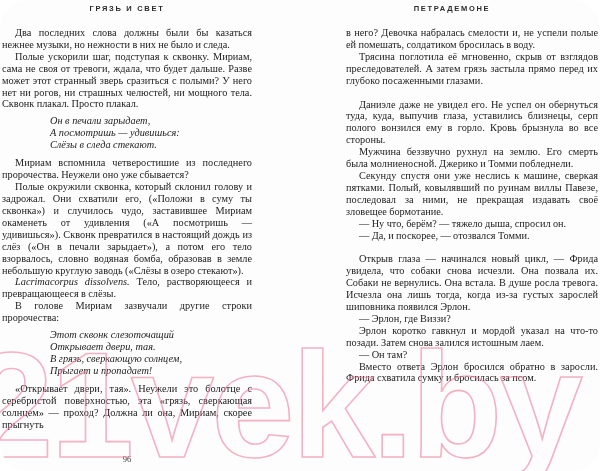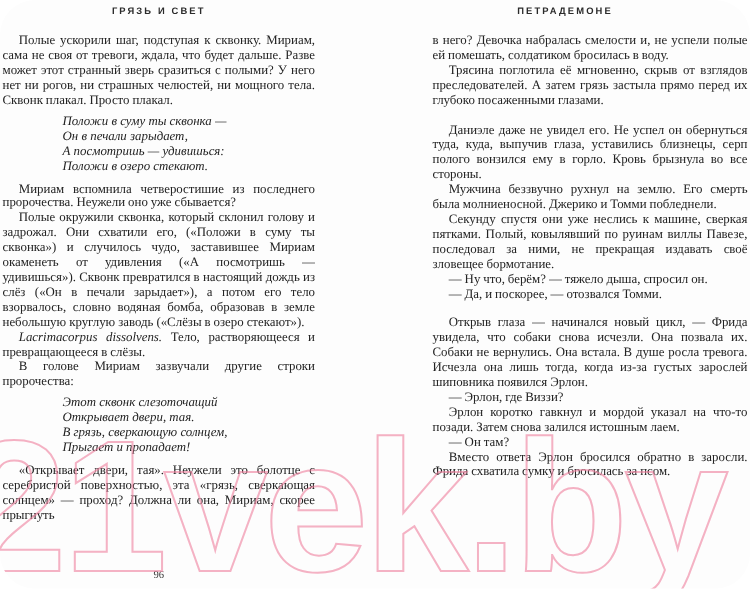--- a/index.html
+++ b/index.html
@@ -45,26 +45,26 @@
   }
 </style>
 </head>
 <body>
 
 <div class="spread">
   <div class="running-head rh-left">ГРЯЗЬ И СВЕТ</div>
   <div class="running-head rh-right">ПЕТРАДЕМОНЕ</div>
 
   <div class="col col-left">
+      <p class="para indent">Два последних слова должны были бы казаться нежнее музыки, но нежности в них не было и следа.</p>
       <p class="para indent">Полые ускорили шаг, подступая к сквонку. Мириам, сама не своя от тревоги, ждала, что будет дальше. Разве может этот странный зверь сразиться с полыми? У него нет ни рогов, ни страшных челюстей, ни мощного тела. Сквонк плакал. Просто плакал.</p>
       <div class="poem">
-        <div class="poem-line">Положи в суму ты сквонка —</div>
         <div class="poem-line">Он в печали зарыдает,</div>
         <div class="poem-line">А посмотришь — удивишься:</div>
-        <div class="poem-line">Положи в озеро стекают.</div>
+        <div class="poem-line">Слёзы в следа стекают.</div>
       </div>
       <p class="para indent">Мириам вспомнила четверостишие из последнего пророчества. Неужели оно уже сбывается?</p>
       <p class="para indent">Полые окружили сквонка, который склонил голову и задрожал. Они схватили его, («Положи в суму ты сквонка») и случилось чудо, заставившее Мириам окаменеть от удивления («А посмотришь — удивишься»). Сквонк превратился в настоящий дождь из слёз («Он в печали зарыдает»), а потом его тело взорвалось, словно водяная бомба, образовав в земле небольшую круглую заводь («Слёзы в озеро стекают»).</p>
       <p class="para indent"><span class="it">Lacrimacorpus dissolvens.</span><span> Тело, растворяющееся и превращающееся в слёзы.</span></p>
       <p class="para indent">В голове Мириам зазвучали другие строки пророчества:</p>
       <div class="poem">
         <div class="poem-line">Этот сквонк слезоточащий</div>
         <div class="poem-line">Открывает двери, тая.</div>
         <div class="poem-line">В грязь, сверкающую солнцем,</div>
         <div class="poem-line">Прыгает и пропадает!</div>

